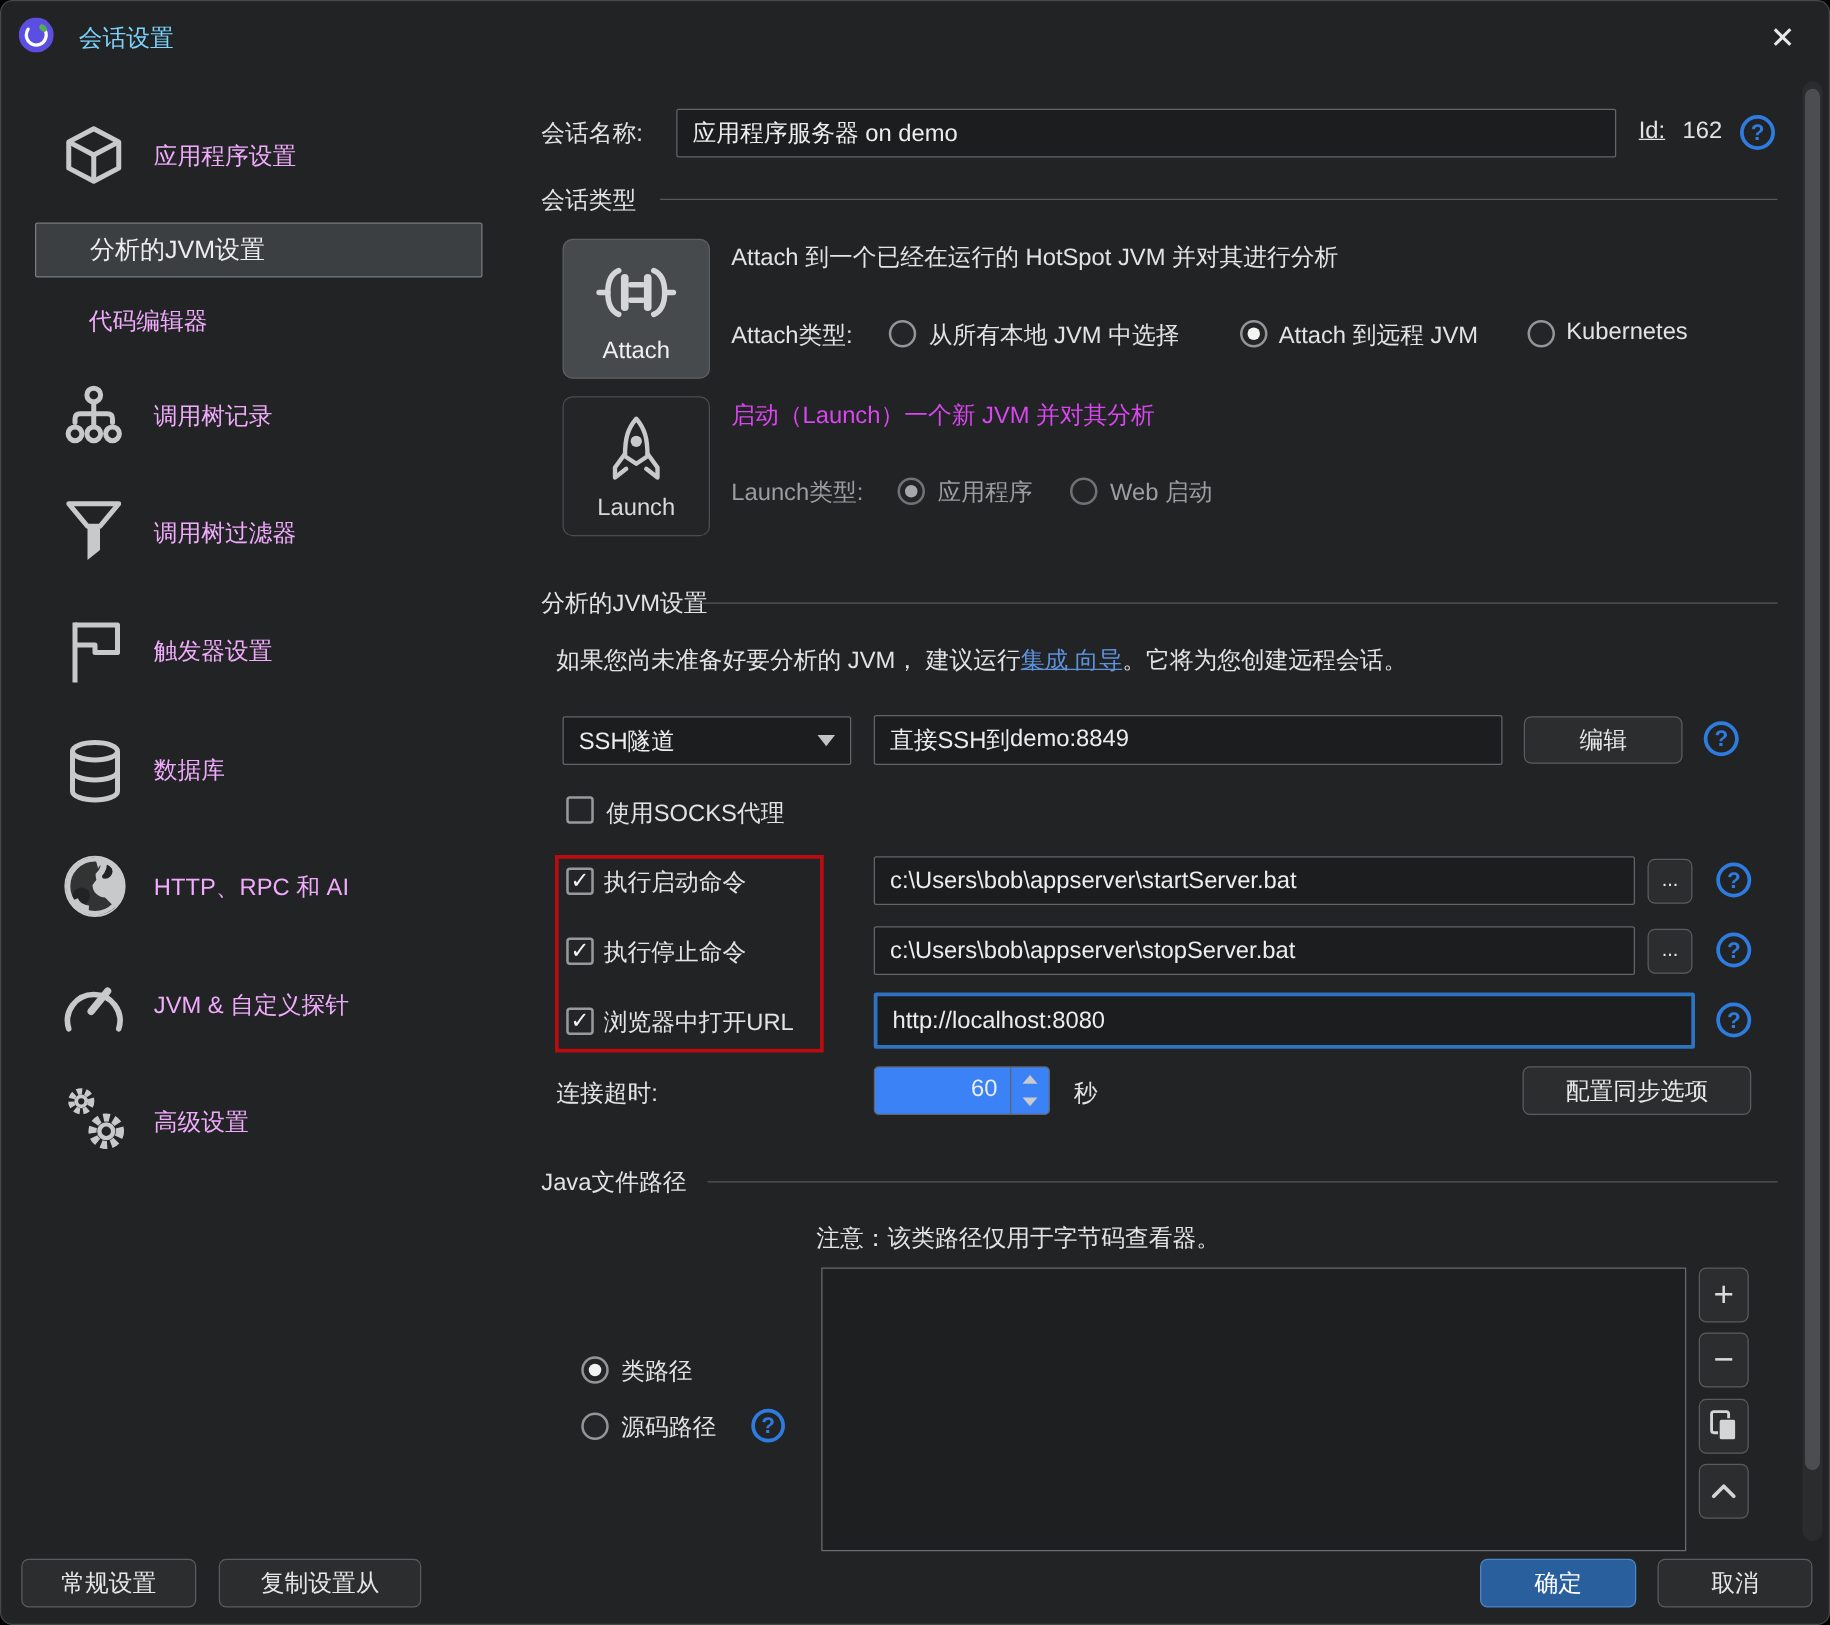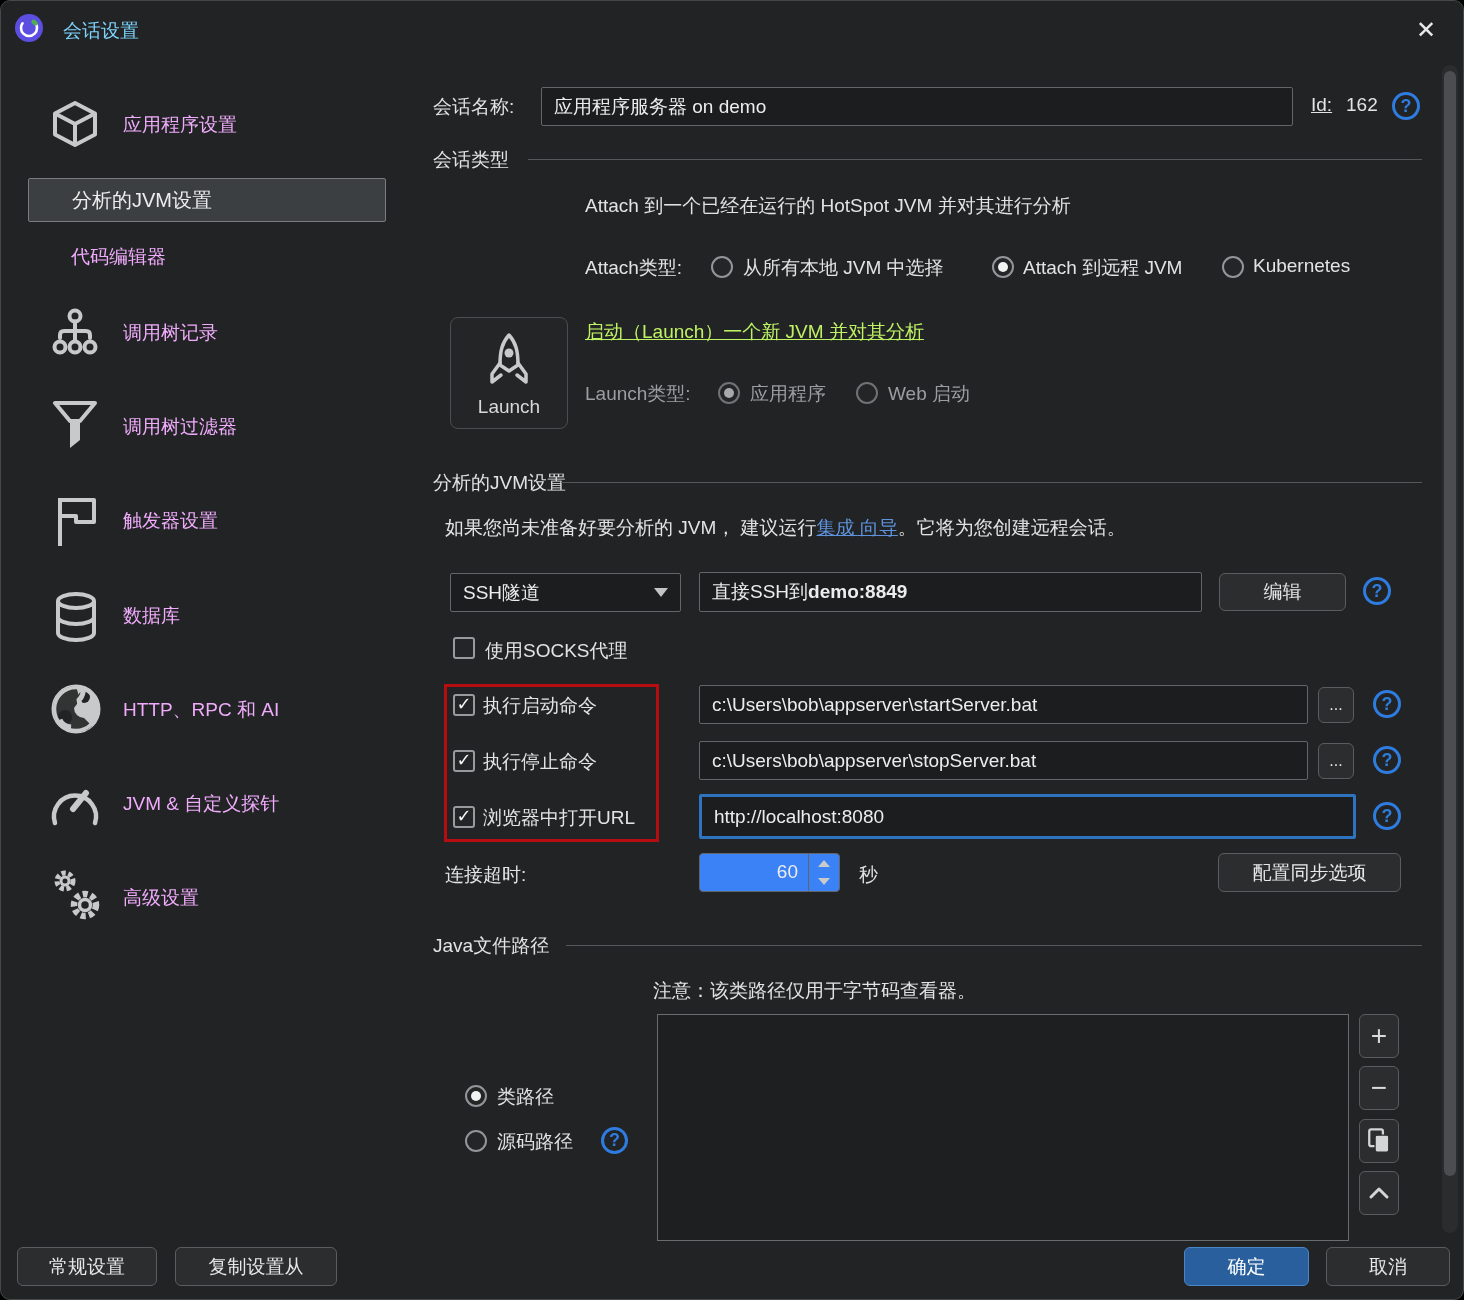--- a/index.html
+++ b/index.html
@@ -74,21 +74,21 @@
   .tri-down { width:0; height:0; border-left:6px solid transparent; border-right:6px solid transparent; border-top:7px solid #c9cacb; }
   .side-btn { background:#2b2d2f; border:1px solid #595c5e; border-radius:6px;
     color:#d9dadb; display:flex; align-items:center; justify-content:center; cursor:pointer;
     font-size:28px; font-weight:300; }
   .listbox { background:#1d1f20; border:1px solid #6a6d6f; }
   .scroll-track { background:#2a2c2d; border-radius:8px; }
   .scroll-thumb { background:#4b4e50; border-radius:6px; }
   .ddl-arrow { width:0; height:0; border-left:7px solid transparent; border-right:7px solid transparent; border-top:9px solid #c3c4c5; }
   svg { display:block; }
   .close-x { font-size:24px; color:#e8e9ea; display:flex; align-items:center; justify-content:center; cursor:pointer; }
-  .b { font-weight:bold; }
+  .b { font-weight:normal; }
 </style>
 </head>
 <body>
 
 <div class="dialog">
 
   <div class="abs" style="left:14px; top:13px; width:28px; height:28px;">
     <svg width="28" height="28" viewBox="0 0 28 28">
       <circle cx="14" cy="14" r="14" fill="#5b4ee0"></circle>
       <circle cx="14" cy="14" r="8" fill="none" stroke="#ffffff" stroke-width="2.6" stroke-dasharray="38 12" stroke-dashoffset="8" stroke-linecap="round"></circle>
@@ -183,20 +183,35 @@
 
   <div class="abs txt" style="left:432px; top:93px;">会话名称:</div>
   <input class="abs input" style="left: 540px; top: 86px; width: 752px; height: 39px;" value="应用程序服务器 on demo">
   <div class="abs txt" style="left:1310px; top:93px;text-decoration:underline;">Id:</div>
   <div class="abs txt" style="left:1345px; top:93px;">162</div>
   <div class="abs help" style="left:1391px; top:91px;">?</div>
 
   <div class="abs txt" style="left:432px; top:146px;">会话类型</div>
   <div class="abs hline" style="left:527px; top:158px; width:894px;"></div>
 
+  <div class="abs type-btn active" style="left:449px; top:190px; width:118px; height:112px;">
+    <span>
+      <svg width="76" height="56" viewBox="0 0 76 64" fill="none" stroke="#d5d6d7" stroke-width="5" stroke-linecap="round">
+        <line x1="4" y1="32" x2="12" y2="32"></line>
+        <path d="M22,12 q-10,4 -10,20 q0,16 10,20"></path>
+        <rect x="24" y="15" width="7" height="34" rx="3.5" fill="#d5d6d7" stroke="none"></rect>
+        <line x1="33" y1="25" x2="44" y2="25"></line>
+        <line x1="33" y1="39" x2="44" y2="39"></line>
+        <rect x="45" y="15" width="7" height="34" rx="3.5" fill="#d5d6d7" stroke="none"></rect>
+        <path d="M54,12 q10,4 10,20 q0,16 -10,20"></path>
+        <line x1="64" y1="32" x2="72" y2="32"></line>
+      </svg>
+    </span>
+    <span class="t-label">Attach</span>
+  </div>
   <div class="abs txt" style="left:584px; top:192px;">Attach 到一个已经在运行的 HotSpot JVM 并对其进行分析</div>
   <div class="abs txt" style="left:584px; top:254px;">Attach类型:</div>
   <div class="abs radio" style="left:710px; top:255px;"></div>
   <div class="abs txt" style="left:742px; top:254px;">从所有本地 JVM 中选择</div>
   <div class="abs radio on" style="left:991px; top:255px;">
       <span class="dot"></span>
     </div>
   <div class="abs txt" style="left:1022px; top:254px;">Attach 到远程 JVM</div>
   <div class="abs radio" style="left:1221px; top:255px;"></div>
   <div class="abs txt" style="left:1252px; top:254px;">Kubernetes</div>
@@ -205,21 +220,21 @@
     <span>
       <svg width="52" height="56" viewBox="0 0 48 56" fill="none" stroke="#c9cacb" stroke-width="3.5" stroke-linejoin="round" stroke-linecap="round">
         <path d="M24,3 C31,11 33,19 33,33 L24,39 L15,33 C15,19 17,11 24,3 Z"></path>
         <circle cx="24" cy="21" r="4.5" fill="#c9cacb" stroke="none"></circle>
         <path d="M15,31 L7,42 L7,50 L16,43"></path>
         <path d="M33,31 L41,42 L41,50 L32,43"></path>
       </svg>
     </span>
     <span class="t-label" style="color:#d8d9da;">Launch</span>
   </div>
-  <div class="abs txt" style="left:584px; top:318px; color:#bef264;text-decoration:underline;">启动（Launch）一个新 JVM 并对其分析</div>
+  <div class="abs txt" style="left:584px; top:318px; color:#d946ef;">启动（Launch）一个新 JVM 并对其分析</div>
   <div class="abs txt txt-dim" style="left:584px; top:380px;">Launch类型:</div>
   <div class="abs radio disabled on" style="left:717px; top:381px;">
       <span class="dot"></span>
     </div>
   <div class="abs txt txt-dim" style="left:749px; top:380px;">应用程序</div>
   <div class="abs radio disabled" style="left:855px; top:381px;"></div>
   <div class="abs txt txt-dim" style="left:887px; top:380px;">Web 启动</div>
 
   <div class="abs txt" style="left:432px; top:469px;">分析的JVM设置</div>
   <div class="abs hline" style="left:560px; top:481px; width:861px;"></div>

